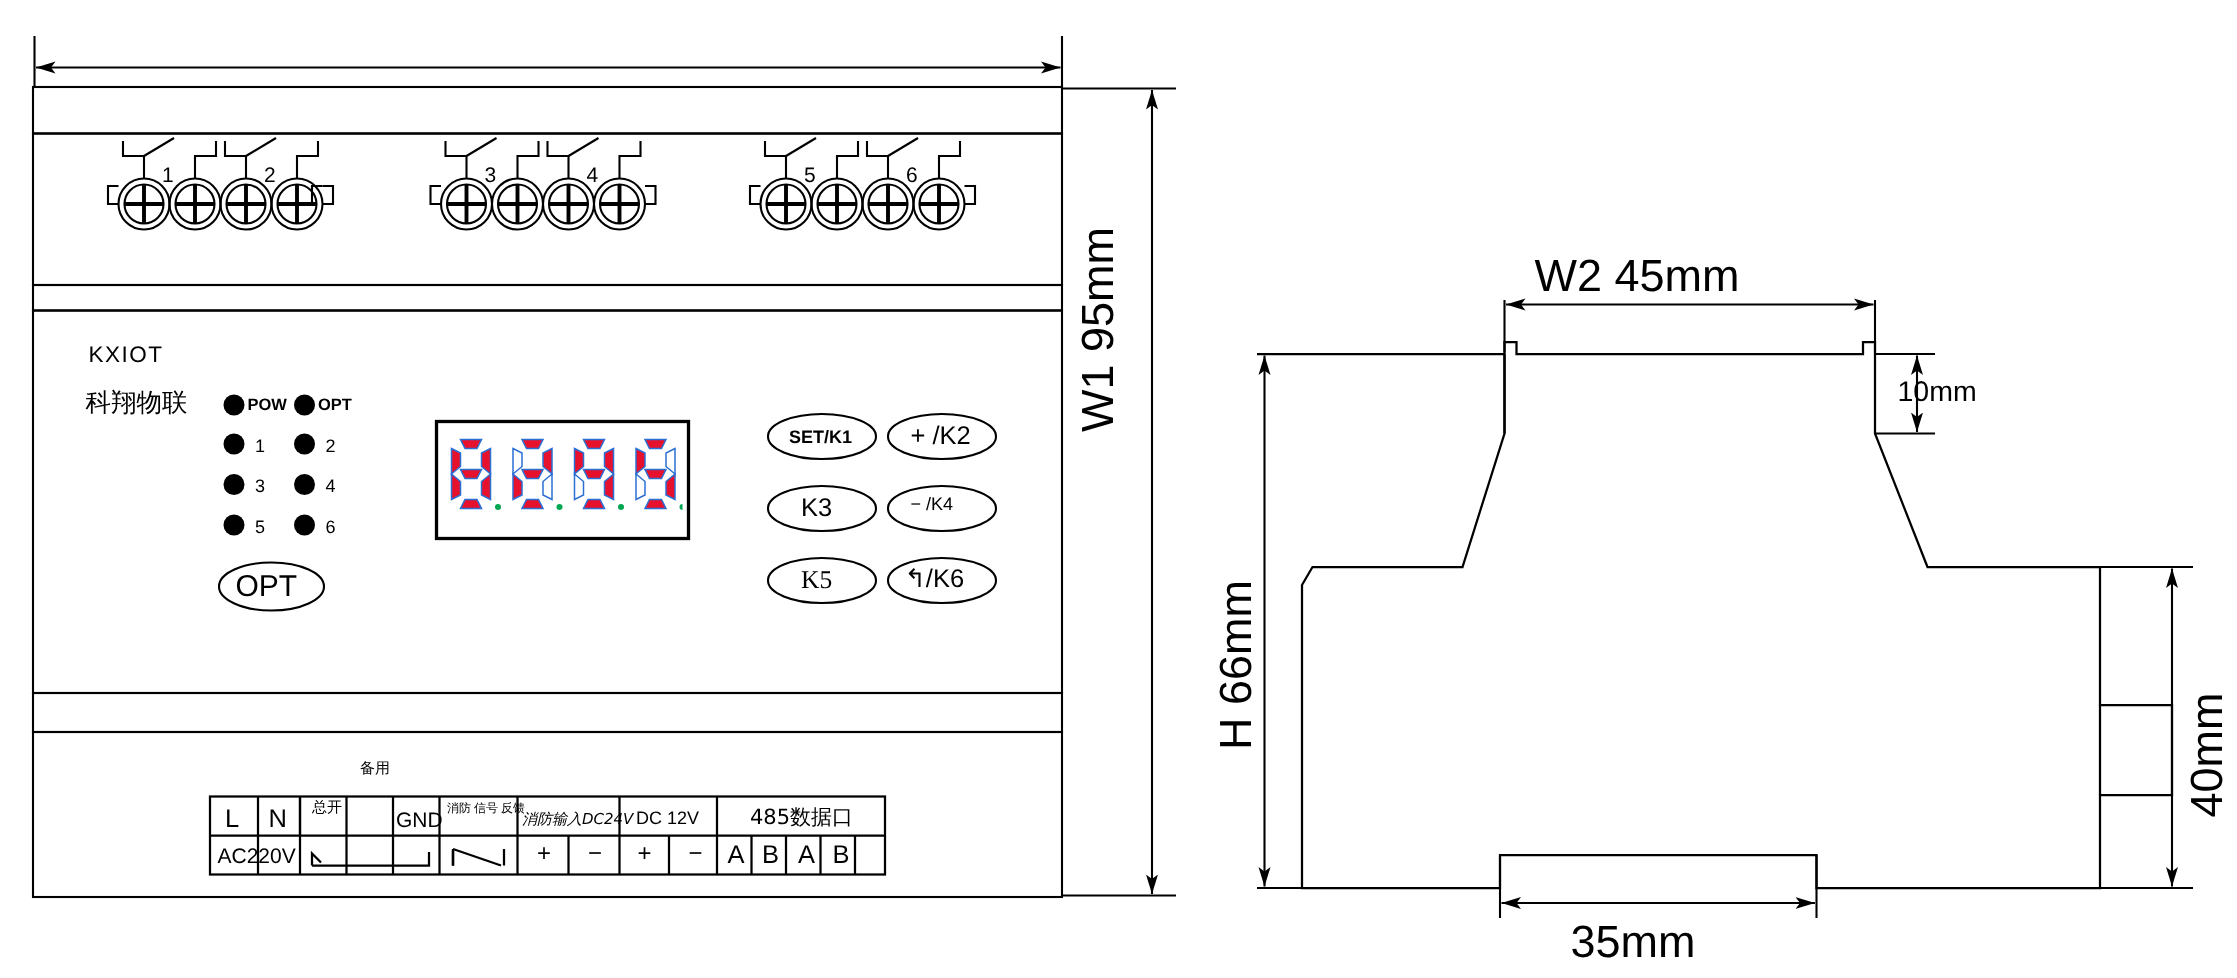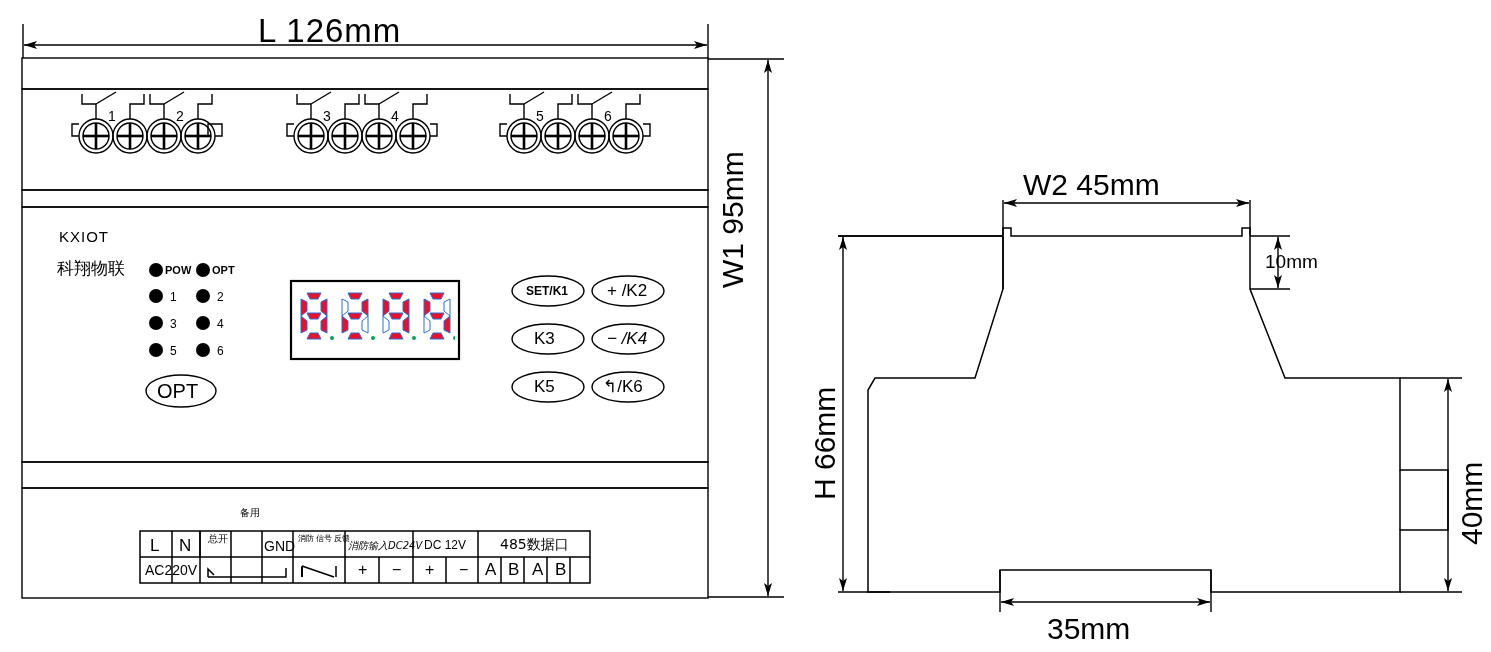--- a/index.html
+++ b/index.html
@@ -248,21 +248,20 @@
       L1003,236
       Z"></path>
 
     <line x1="1003" y1="236" x2="1003" y2="289" stroke-width="1.5"></line>
 
     <line x1="1400" y1="470" x2="1400" y2="530" stroke-width="1.5"></line>
 
   </g>
 </svg>
 
-<div class="lbl dimtxt" style="left:258px;top:12px;font-size:33px;letter-spacing:1px;">L   126mm</div>
 
 <div class="lbl dimtxt" style="left:716px;top:288px;font-size:30px;transform:rotate(-90deg);transform-origin:left top;">W1   95mm</div>
 
 <div class="lbl" style="left:59px;top:228px;font-size:15px;letter-spacing:1px;">KXIOT</div>
 <div class="lbl" style="left:57px;top:257px;font-size:17px;font-family:'DejaVu Sans',sans-serif;">科翔物联</div>
 
 <div class="lbl" style="left:108px;top:108px;font-size:14px;">1</div>
 <div class="lbl" style="left:176px;top:108px;font-size:14px;">2</div>
 <div class="lbl" style="left:323px;top:108px;font-size:14px;">3</div>
 <div class="lbl" style="left:391px;top:108px;font-size:14px;">4</div>
@@ -326,22 +325,22 @@
       <polygon points="138,46 146,46 149,52 135,52" fill="#e8112d" stroke="#2b6fd4" stroke-width="1"></polygon>
       <polygon points="129,29 135,34 135,43 129,46" fill="#ffffff" stroke="#2b6fd4" stroke-width="1"></polygon>
       <polygon points="129,12 135,15 135,24 129,29" fill="#e8112d" stroke="#2b6fd4" stroke-width="1"></polygon>
       <polygon points="135,26 149,26 146,32 138,32" fill="#e8112d" stroke="#2b6fd4" stroke-width="1"></polygon>
       <circle cx="160" cy="51" r="2" fill="#00a651"></circle>
     </svg>
 
 <div class="lbl" style="left:526px;top:284px;font-size:12px;font-weight:bold;">SET/K1</div>
 <div class="lbl" style="left:607px;top:281px;font-size:17px;">+ /K2</div>
 <div class="lbl" style="left:534px;top:329px;font-size:17px;">K3</div>
-<div class="lbl" style="left:607px;top:329px;font-size:17px;font-style:italic;">− /K4</div>
-<div class="lbl" style="left:534px;top:377px;font-size:17px;">K5</div>
+<div class="lbl" style="left:607px;top:329px;font-size:12px;">− /K4</div>
+<div class="lbl" style="left:534px;top:377px;font-size:17px;font-family:Liberation Serif, serif;">K5</div>
 <div class="lbl" style="left:603px;top:376px;font-size:17px;">↰/K6</div>
 
 
 <div class="lbl" style="left:150px;top:536px;font-size:17px;">L</div>
 <div class="lbl" style="left:179px;top:536px;font-size:17px;">N</div>
 <div class="lbl" style="left:208px;top:534px;font-size:10px;font-family:'DejaVu Sans',sans-serif;width:11px;line-height:10px;word-break:break-all;">总开</div>
 <div class="lbl" style="left:240px;top:508px;font-size:10px;font-family:'DejaVu Sans',sans-serif;width:11px;line-height:10px;word-break:break-all;">备用</div>
 <div class="lbl" style="left:264px;top:538px;font-size:14px;">GND</div>
 <div class="lbl" style="left:298px;top:534px;font-size:8px;font-family:'DejaVu Sans',sans-serif;width:9px;line-height:9px;word-break:break-all;">消防</div>
 <div class="lbl" style="left:316px;top:534px;font-size:8px;font-family:'DejaVu Sans',sans-serif;width:9px;line-height:9px;word-break:break-all;">信号</div>

